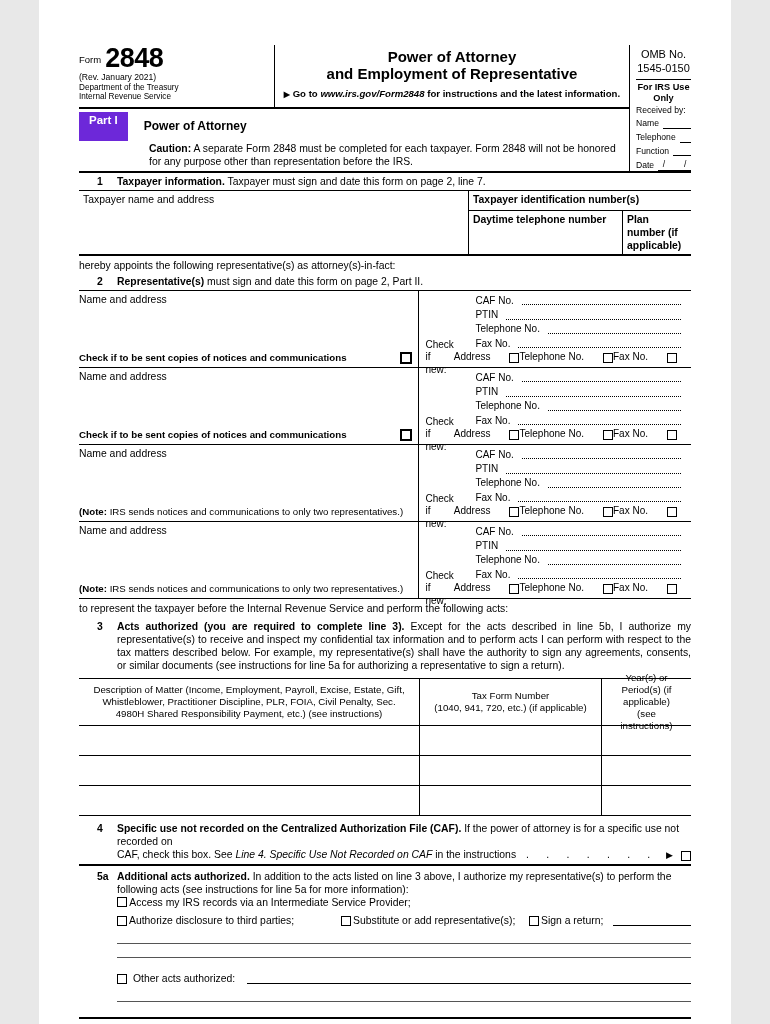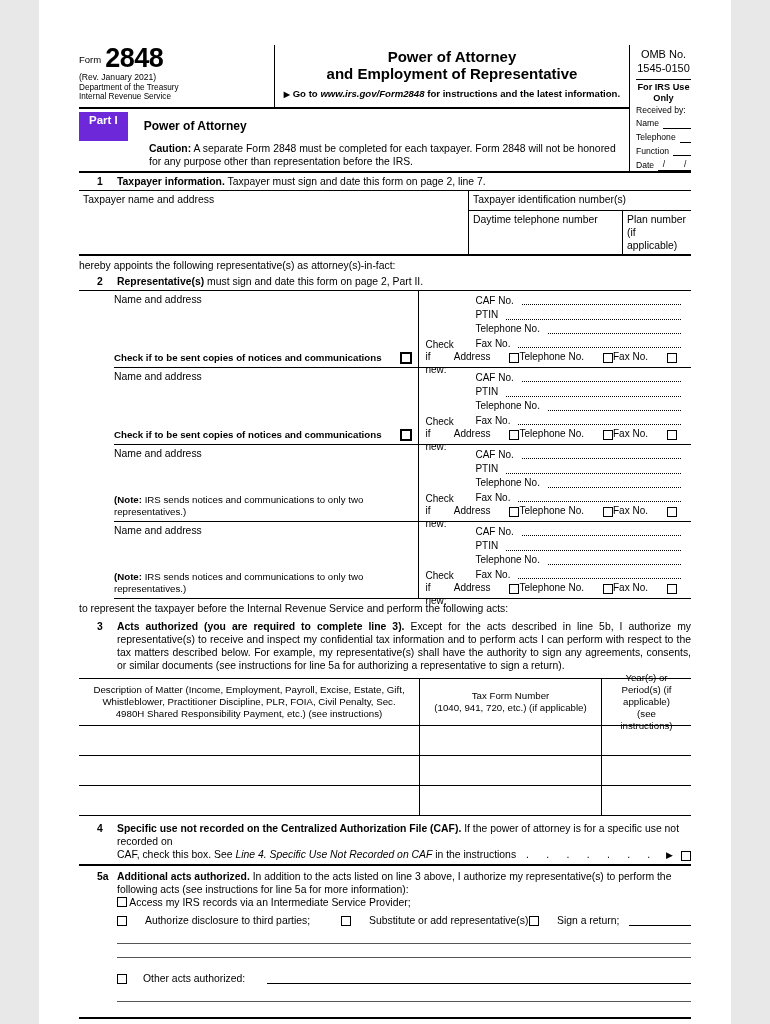--- a/index.html
+++ b/index.html
@@ -43,29 +43,29 @@
   .rule2 { border-bottom:2px solid #000; }
 
   
   .numline { padding:2px 0 2px 18px; }
   .num { display:inline-block; min-width:20px; font-weight:bold; }
   .thin-b { border-bottom:1px solid #000; }
 
   
   .tp-table { display:flex; height:65px; border-bottom:2px solid #000; }
   .tp-left { width:390px; border-right:1px solid #000; padding:2px 4px; }
-  .tp-right { flex:1; display:flex; flex-direction:column; }
+  .tp-right { flex:1; display:flex; flex-direction:column;font-weight:bold; }
   .tp-tin { height:33px; border-bottom:1px solid #000; padding:2px 4px; }
   .tp-bot { flex:1; display:flex; }
   .tp-phone { width:154px; border-right:1px solid #000; padding:2px 4px; }
   .tp-plan { flex:1; padding:2px 4px; }
   .appoints { padding:3px 0 1px 0; }
 
   
-  .rep { display:flex; height:77px; border-bottom:1px solid #000;margin-left:35px; }
+  .rep { display:flex; height:77px; border-bottom:1px solid #000; }
   .rep-left { width:345px; border-right:1px solid #000; display:flex; flex-direction:column; justify-content:space-between; padding:2px 6px 3px 0; }
   .rep-left .bottom { display:flex; align-items:flex-end; justify-content:space-between; font-size:9.7px; }
   .rep-right { flex:1; padding:2px 10px 2px 56px; display:flex; flex-direction:column; }
   .rep-row { display:flex; align-items:flex-end; height:15.5px; font-size:10px; }
   .rep-row .lbl { white-space:nowrap; padding-right:8px; }
   .dotfill { flex:1; border-bottom:1.3px dotted #000; margin-bottom:2px; }
   .checknew { display:flex; align-items:center; justify-content:space-between; font-size:10px; margin-left:-50px; padding-right:4px; height:15px; }
   .cn-item { display:flex; align-items:center; gap:19px; white-space:nowrap; }
 
   .cb { display:inline-block; width:10px; height:10px; border:1.2px solid #000; background:#fff; flex:none; vertical-align:-1px; }
@@ -87,26 +87,26 @@
   .mt-data { height:30px; border-top:1px solid #000; display:flex; }
 
   
   .l4-line2 { display:flex; align-items:flex-end; }
   .l4-dots { flex:1; overflow:hidden; white-space:pre; padding:0 6px 0 10px; }
   .l4-arrow { font-size:9px; padding-right:8px; }
   .rule-after { border-bottom:2px solid #000; margin-top:3px; }
 
   .opt-inline { white-space:nowrap; }
   .opt-row { display:flex; align-items:center; margin-top:5px; }
-  .opt-item { display:flex; align-items:center; gap:18px; white-space:nowrap; }
+  .opt-item { display:flex; align-items:center; gap:2px; white-space:nowrap; }
   .w1 { width:224px; } .w2 { width:188px; }
   .underfill { flex:1; border-bottom:1px solid #000; min-height:11px; margin-left:10px; }
 
   .writeline { margin-left:38px; border-bottom:1px solid #555; }
-  .other-row { display:flex; align-items:center; margin-left:38px; margin-top:14px; gap:16px; }
+  .other-row { display:flex; align-items:center; margin-left:38px; margin-top:14px; gap:6px; }
   .other-row .underfill { margin-left:6px; }
 
   
   .footer-rule { border-bottom:2.5px solid #000; margin-top:15px; }
   .footer { display:flex; justify-content:space-between; align-items:baseline; padding-top:4px; font-size:9.6px; }
   .footer .left { font-weight:bold; font-size:10px; }
   .footer .formnum { font-weight:bold; font-size:13px; }
 </style>
 </head>
 <body>

